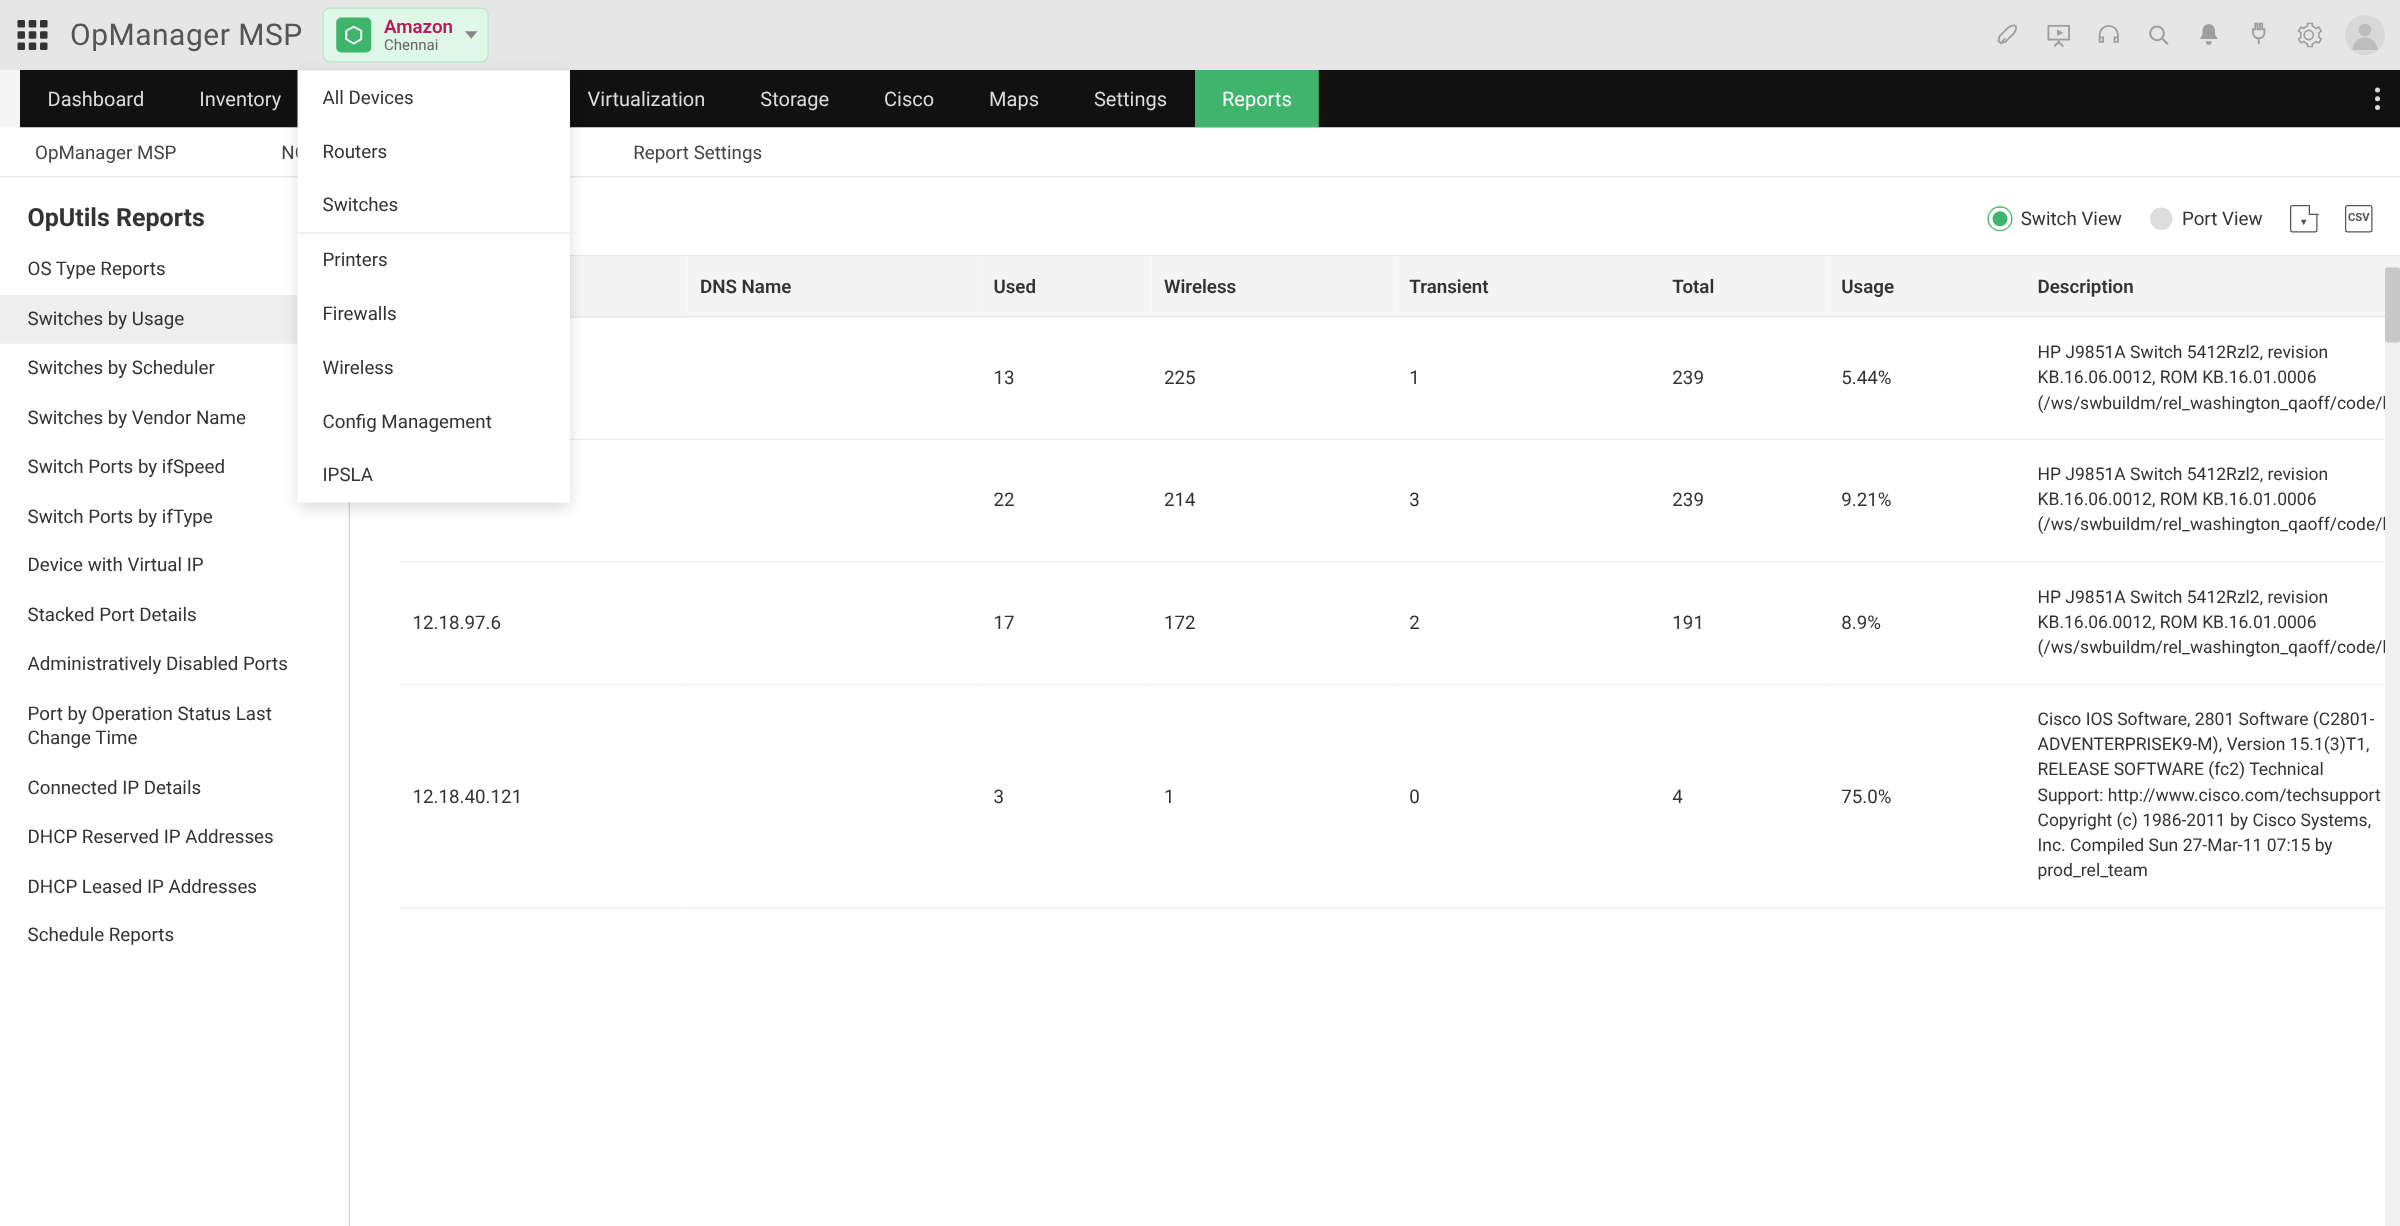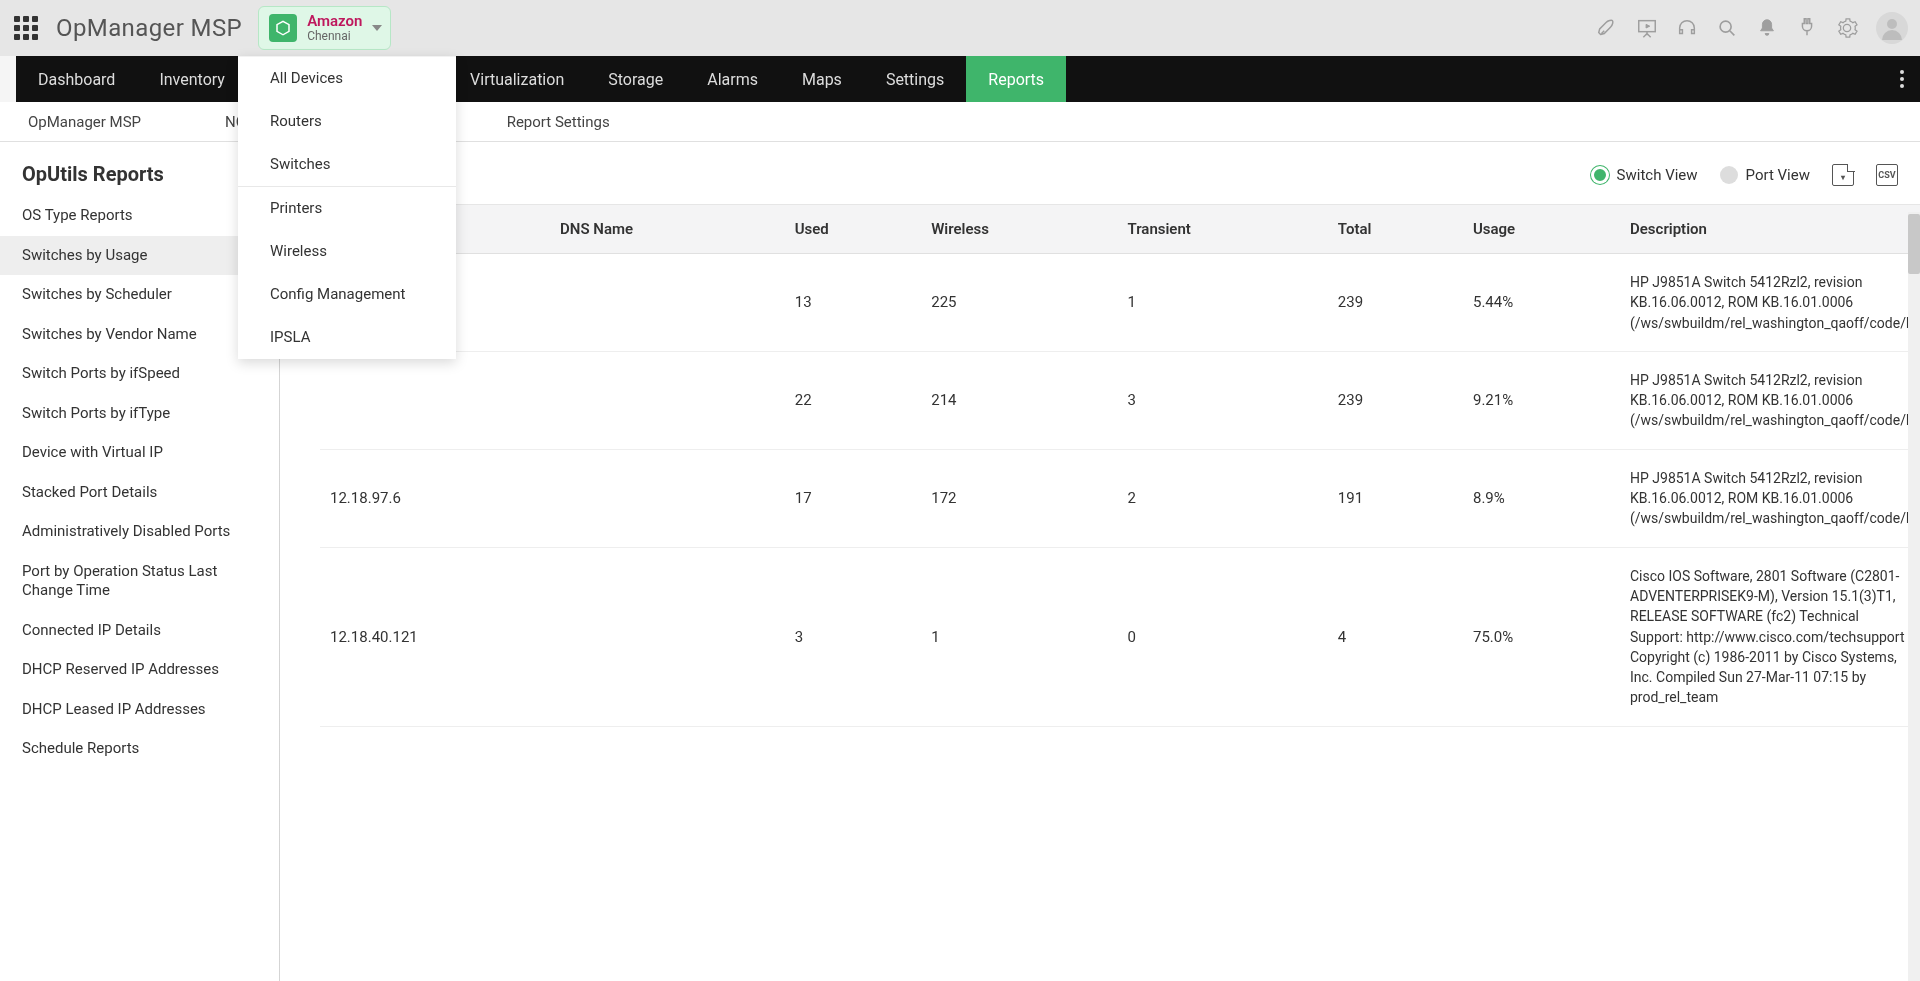--- a/index.html
+++ b/index.html
@@ -108,21 +108,21 @@
     position:absolute;
     left:238px;
     top:56px;
     width:218px;
     background:#fff;
     box-shadow:0 4px 12px rgba(0,0,0,.15);
     z-index:200;
     border-top:1px solid rgba(0,0,0,.05);
   }
   .dropdown .dd-item {
-    padding:12px 32px; font-size:15px; color:#333; cursor:pointer;
+    padding:12px 20px; font-size:15px; color:#333; cursor:pointer;
     border-bottom:1px solid transparent;
   }
   .dropdown .dd-item.sep { border-top:1px solid #e8e8e8; }
   .dropdown .dd-item.highlighted {
     background:#f0eea8;
     position:relative;
   }
   .dropdown .dd-item.highlighted::after{
     content:"";
     position:absolute; inset:0;
@@ -297,21 +297,21 @@
 </div>
 
 <div class="mainnav">
 
 <div class="nav-item">Dashboard</div>
     <div class="nav-item">Inventory</div>
     <div class="nav-item active">Network</div>
     <div class="nav-item">Servers</div>
     <div class="nav-item">Virtualization</div>
     <div class="nav-item">Storage</div>
-    <div class="nav-item">Alarms</div>
+    <div class="nav-item">Cisco</div>
     <div class="nav-item">Maps</div>
     <div class="nav-item">Settings</div>
     <div class="nav-item highlight">Reports</div>
     <div class="kebab">
       <span></span>
       <span></span>
       <span></span>
     </div>
   </div>
 
@@ -319,20 +319,21 @@
 <div class="subtab">OpManager MSP</div>
     <div class="subtab" style="padding-left: 0px; margin-left: 60px;">NCM</div>
     <div class="subtab" style="margin-left: 200px;">Report Settings</div>
   </div>
 
 <div class="dropdown">
 <div class="dd-item">All Devices</div>
     <div class="dd-item">Routers</div>
     <div class="dd-item">Switches</div>
     <div class="dd-item sep">Printers</div>
+    <div class="dd-item">Firewalls</div>
     <div class="dd-item">Wireless</div>
     <div class="dd-item">Config Management</div>
     <div class="dd-item">IPSLA</div>
   </div>
 
 <div class="body">
   <div class="sidebar">
     <h2>OpUtils Reports</h2>
     <div class="side-scroll">
         <div class="side-item">OS Type Reports</div>

